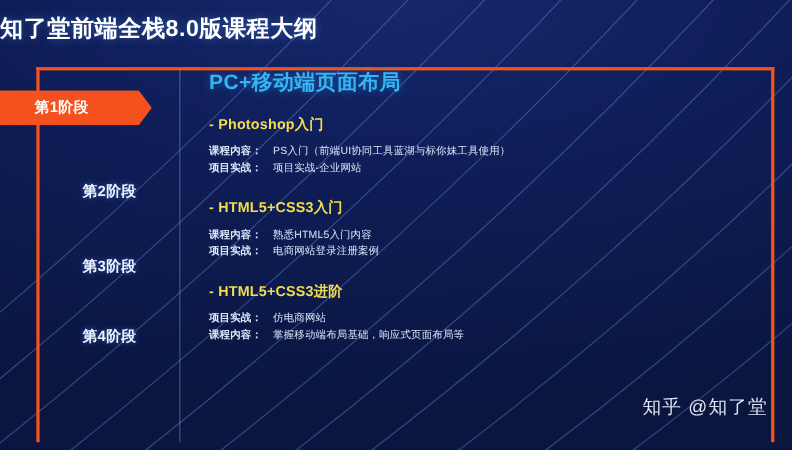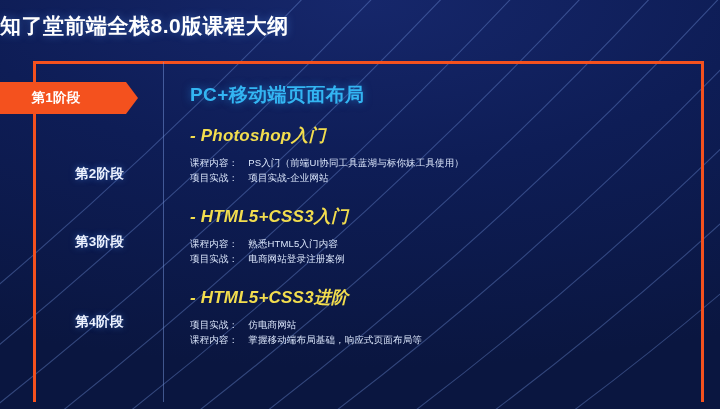--- a/index.html
+++ b/index.html
@@ -86,21 +86,21 @@
     width: 127px;
     text-align: center;
     color: #eef3ff;
     font-size: 13.5px;
     font-weight: bold;
     letter-spacing: .3px;
     text-shadow: 0 0 6px rgba(80,150,255,.5);
   }
   .stage-2 { top: 103px; }
   .stage-3 { top: 171px; }
-  .stage-4 { top: 251px; font-family: Liberation Serif, serif; }
+  .stage-4 { top: 235px; }
   .stage-5 { top: 312px; }
 
   
   .stage-tag {
     position: absolute;
     left: -14px;
     top: 82px;
     width: 152px;
     height: 32px;
     background: #f4511e;
@@ -113,47 +113,46 @@
     line-height: 32px;
     color: #ffffff;
     text-shadow: none;
     font-size: 13.5px;
   }
 
   
   .content {
     position: absolute;
     left: 190px;
-    top: 82px;
+    top: 62px;
     width: 500px;
   }
   .module-heading {
     color: #33b5f2;
     font-size: 19px;
     font-weight: bold;
     letter-spacing: .4px;
     margin: 0 0 16px 0;
     text-shadow: 0 0 9px rgba(40,160,245,.5);
   }
   .topic {
     color: #f2dd4e;
-    font-size: 17px;
+    font-size: 13px;
     font-weight: bold;
     margin: 0 0 8px 0;
     letter-spacing: .2px;
-    font-style: italic;
   }
   .detail {
     color: #dbe6fb;
     font-size: 9.5px;
     line-height: 15px;
     letter-spacing: .15px;
     white-space: nowrap;
   }
-  .detail .lbl { font-weight: normal; }
+  .detail .lbl { font-weight: bold; }
   .detail .val { margin-left: 10px; text-align: right; }
   .topic-block { margin-bottom: 20px; }
   .topic-block.tight { margin-bottom: 2px; }
 
   
   .watermark {
     position: absolute;
     right: 22px;
     bottom: 28px;
     color: #e8eefc;
@@ -236,14 +235,15 @@
       <div class="detail">
         <span class="lbl">项目实战：</span><span class="val">仿电商网站</span>
       </div>
       <div class="detail">
         <span class="lbl">课程内容：</span><span class="val">掌握移动端布局基础，响应式页面布局等</span>
       </div>
     </div>
 
   </div>
 
+  <div class="watermark">知乎 @知了堂</div>
 
 </div>
 
 </body></html>

